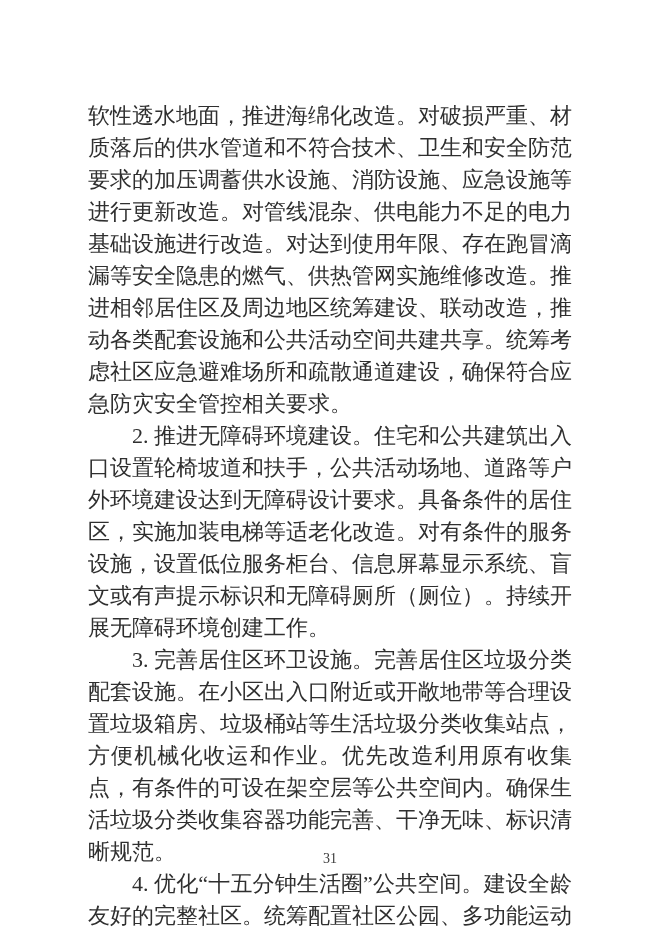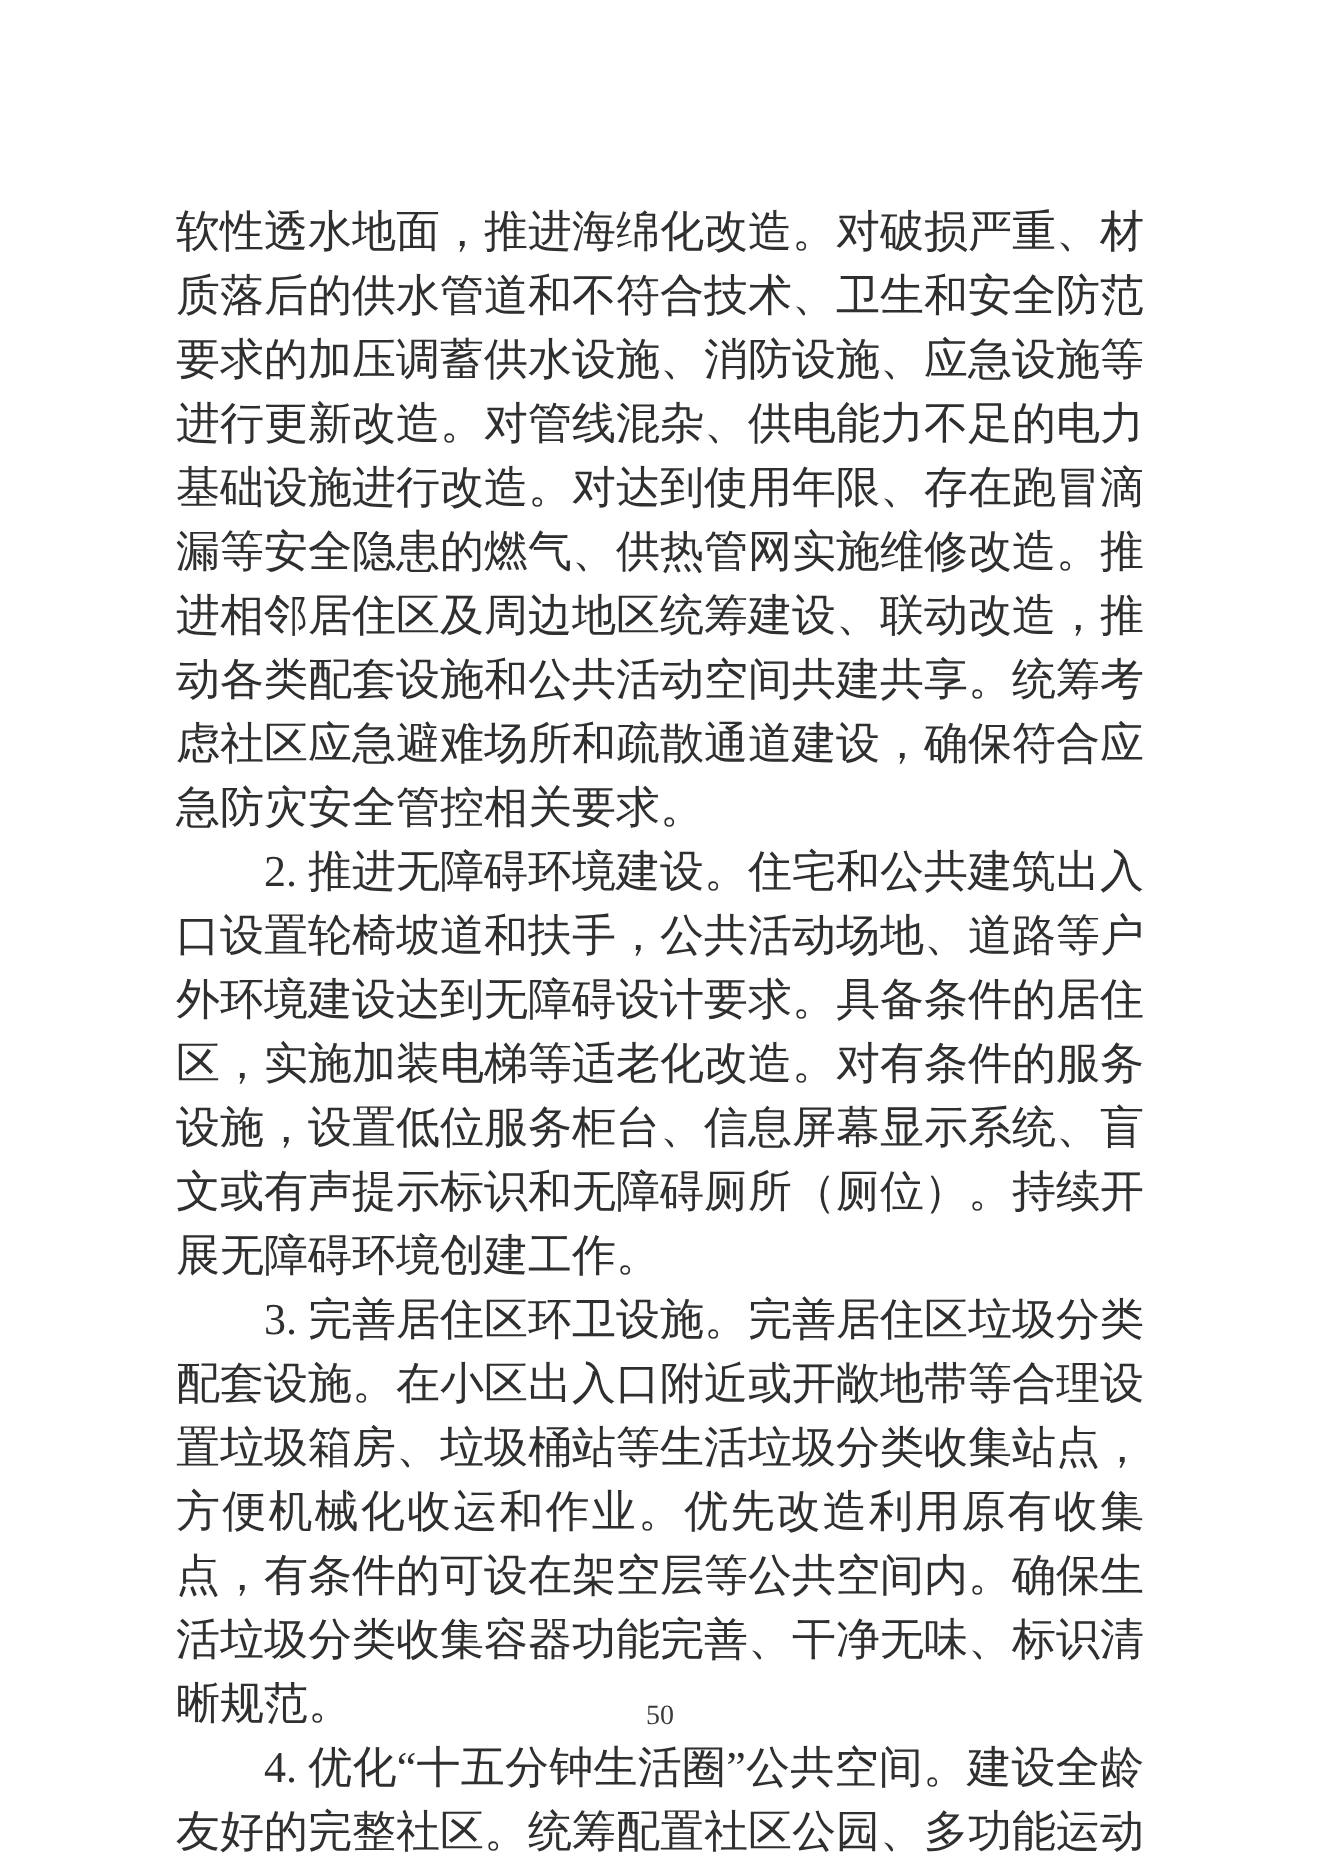--- a/index.html
+++ b/index.html
@@ -49,14 +49,14 @@
 </head>
 <body>
 
 <div class="page">
   <div class="text-block">
     <p>软性透水地面，推进海绵化改造。对破损严重、材质落后的供水管道和不符合技术、卫生和安全防范要求的加压调蓄供水设施、消防设施、应急设施等进行更新改造。对管线混杂、供电能力不足的电力基础设施进行改造。对达到使用年限、存在跑冒滴漏等安全隐患的燃气、供热管网实施维修改造。推进相邻居住区及周边地区统筹建设、联动改造，推动各类配套设施和公共活动空间共建共享。统筹考虑社区应急避难场所和疏散通道建设，确保符合应急防灾安全管控相关要求。</p>
     <p class="indent">2. 推进无障碍环境建设。住宅和公共建筑出入口设置轮椅坡道和扶手，公共活动场地、道路等户外环境建设达到无障碍设计要求。具备条件的居住区，实施加装电梯等适老化改造。对有条件的服务设施，设置低位服务柜台、信息屏幕显示系统、盲文或有声提示标识和无障碍厕所（厕位）。持续开展无障碍环境创建工作。</p>
     <p class="indent">3. 完善居住区环卫设施。完善居住区垃圾分类配套设施。在小区出入口附近或开敞地带等合理设置垃圾箱房、垃圾桶站等生活垃圾分类收集站点，方便机械化收运和作业。优先改造利用原有收集点，有条件的可设在架空层等公共空间内。确保生活垃圾分类收集容器功能完善、干净无味、标识清晰规范。</p>
     <p class="indent">4. 优化“十五分钟生活圈”公共空间。建设全龄友好的完整社区。统筹配置社区公园、多功能运动场，结合边角地、废弃地、闲置地等改造建设小微绿地、口袋公园，完善公共游憩设施，确保在紧急情况下可转换为应急避难场所。建设联贯各</p>
   </div>
-  <div class="page-number">50</div>
+  <div class="page-number">31</div>
 </div>
 
 </body></html>

